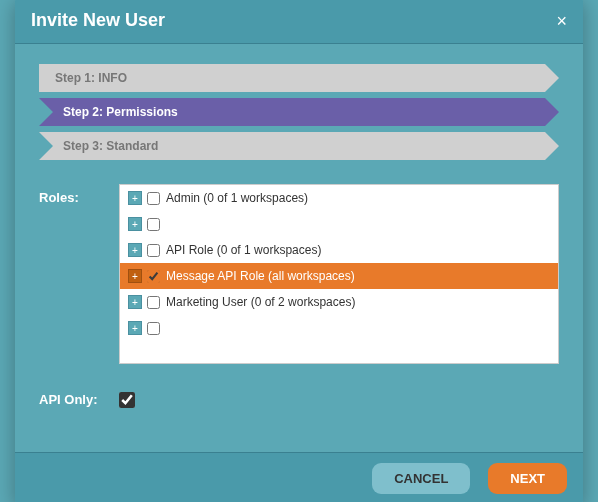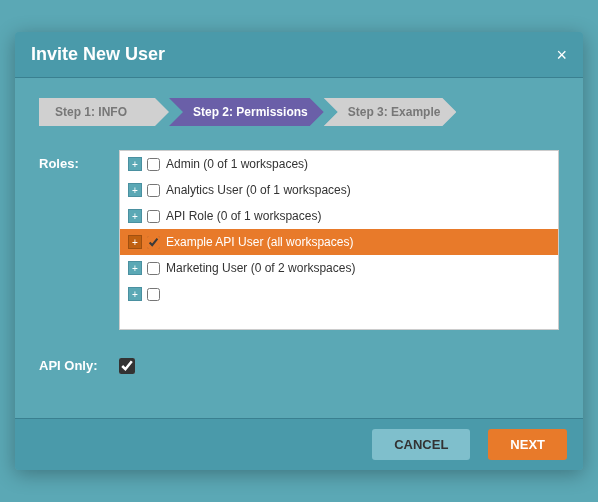--- a/index.html
+++ b/index.html
@@ -42,21 +42,22 @@
       line-height: 1;
     }
     .dialog-body {
       padding: 20px 24px;
       background: #5ba8b5;
     }
     
     .steps {
       display: flex;
       margin-bottom: 24px;
-      gap: 0;
+      gap: 6px;
+      flex-direction: column;
     }
     .step {
       display: flex;
       align-items: center;
       padding: 7px 16px 7px 24px;
       font-size: 12px;
       font-weight: bold;
       color: #555;
       background: #e0e0e0;
       position: relative;
@@ -177,21 +178,21 @@
       display: flex;
       justify-content: flex-end;
       gap: 6px;
       border-top: 1px solid #3a8090;
     }
     .btn {
       padding: 8px 22px;
       font-size: 13px;
       font-weight: bold;
       border: none;
-      border-radius: 3px;
+      border-radius: 9px;
       cursor: pointer;
       text-transform: uppercase;
     }
     .btn-cancel {
       background: #7fbfcc;
       color: #333;
     }
     .btn-back {
       background: #7fbfcc;
       color: #333;
@@ -215,48 +216,47 @@
   <div class="dialog-body">
 
     <div class="steps">
       <div class="step inactive">
         <span>Step 1: INFO</span>
       </div>
       <div class="step active">
         <span>Step 2: Permissions</span>
       </div>
       <div class="step inactive">
-        <span>Step 3: Example</span>
+        <span>Step 3: Standard</span>
       </div>
     </div>
 
     <div class="form-row">
       <div class="form-label">Roles:</div>
       <div class="roles-list-container">
         <ul class="roles-list">
 
         <li class="role-item">
               <span class="role-expand-btn">+</span>
               <input type="checkbox" class="role-checkbox" style="">
               <span class="role-label">Admin (0 of 1 workspaces)</span>
             </li>
             <li class="role-item">
               <span class="role-expand-btn">+</span>
               <input type="checkbox" class="role-checkbox" style="">
-              <span class="role-label">Analytics User (0 of 1 workspaces)</span>
             </li>
             <li class="role-item">
               <span class="role-expand-btn">+</span>
               <input type="checkbox" class="role-checkbox" style="">
               <span class="role-label">API Role (0 of 1 workspaces)</span>
             </li>
             <li class="role-item selected">
               <span class="role-expand-btn">+</span>
               <input type="checkbox" class="role-checkbox" checked="" style="">
-              <span class="role-label">Example API User (all workspaces)</span>
+              <span class="role-label">Message API Role (all workspaces)</span>
             </li>
             <li class="role-item">
               <span class="role-expand-btn">+</span>
               <input type="checkbox" class="role-checkbox" style="">
               <span class="role-label">Marketing User (0 of 2 workspaces)</span>
             </li>
             <li class="role-item">
               <span class="role-expand-btn">+</span>
               <input type="checkbox" class="role-checkbox" style="">
             </li>

